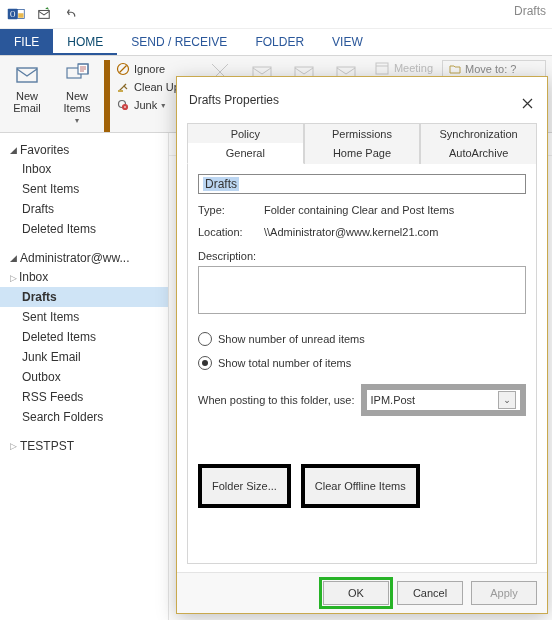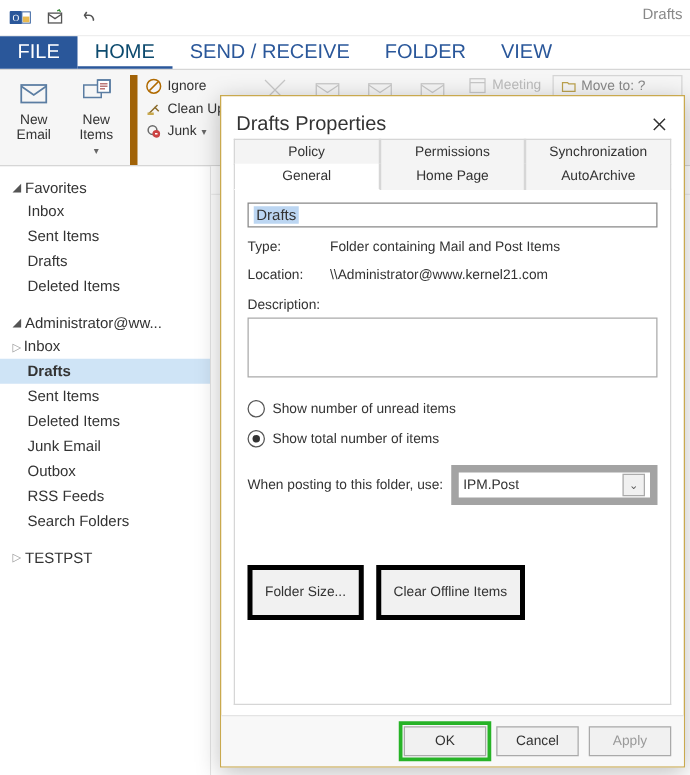--- a/index.html
+++ b/index.html
@@ -6,21 +6,21 @@
 
 .titlebar{height:28px;background:#fff;display:flex;align-items:center;padding:0 6px;border-bottom:1px solid #eee}
 .titlebar .qat{display:flex;gap:8px;align-items:center}
 .outlook-ico{width:20px;height:20px;display:flex;align-items:center;justify-content:center;background:#fff}
 .outlook-ico svg{width:18px;height:18px}
 .qat-btn{width:20px;height:20px;display:flex;align-items:center;justify-content:center;color:#555;cursor:pointer}
 .qat-btn svg{width:14px;height:14px}
 .titlebar .wintitle{position:absolute;right:6px;top:4px;color:#888;font-size:12px}
 
 .ribbon-tabs{display:flex;height:26px;border-bottom:1px solid #d6d6d6}
-.ribbon-tab{padding:0 14px;line-height:26px;font-size:16px;color:#2a579a;cursor:pointer}
+.ribbon-tab{padding:0 14px;line-height:26px;font-size:12px;color:#2a579a;cursor:pointer}
 .ribbon-tab.file{background:#2a579a;color:#fff}
 .ribbon-tab.sel{color:#0c4a6e;border-bottom:2px solid #2a579a}
 
 .ribbon{height:72px;background:#f6f6f6;border-bottom:1px solid #d6d6d6;display:flex;padding:4px 6px 0 6px;gap:6px;position:relative}
 .rgroup{display:flex;gap:8px;align-items:flex-start;border-right:6px solid #a16207;padding-right:6px}
 .big-btn{display:flex;flex-direction:column;align-items:center;gap:2px;width:42px;cursor:pointer}
 .big-btn .ico{width:28px;height:28px;display:flex;align-items:center;justify-content:center}
 .big-btn .lbl{font-size:11px;color:#333;text-align:center;line-height:1.1}
 .big-btn .drop{font-size:8px;color:#666}
 .small-list{display:flex;flex-direction:column;gap:4px;padding-top:2px}
@@ -38,21 +38,21 @@
 .nav-head{display:flex;align-items:center;padding:2px 10px;font-size:12px;cursor:pointer}
 .nav-head .caret{width:10px;display:inline-block;color:#555;font-size:9px}
 .nav-head.bold{font-weight:400}
 .nav-item{padding:3px 10px 3px 22px;font-size:12px;color:#333;cursor:pointer}
 .nav-item.sel{background:#cfe4f6}
 .nav-sep{height:10px}
 .content{flex:1;position:relative;background:#fff}
 .content .list-hdr{border-bottom:1px solid #eee;height:22px}
 
 .dialog{position:absolute;left:176px;top:76px;width:370px;height:536px;border:1px solid #c9a94e;background:#fff;box-shadow:0 4px 18px rgba(0,0,0,0.25);display:flex;flex-direction:column}
-.dlg-title{height:28px;display:flex;align-items:flex-end;justify-content:space-between;padding:4px 8px 0 12px;font-size:16px;color:#333}
+.dlg-title{height:28px;display:flex;align-items:flex-start;justify-content:space-between;padding:16px 8px 0 12px;font-size:12px;color:#333}
 .dlg-close{width:24px;height:20px;display:flex;align-items:center;justify-content:center;cursor:pointer}
 .dlg-close svg{width:11px;height:11px}
 .dlg-body{flex:1;padding:2px 10px 8px 10px;display:flex;flex-direction:column}
 .tabstrip{display:flex;flex-wrap:wrap;border-bottom:1px solid #d6d6d6}
 .tab{box-sizing:border-box;width:33.33%;text-align:center;padding:4px 0;font-size:11px;background:#f4f4f4;border:1px solid #d6d6d6;border-bottom:none;cursor:pointer;margin-bottom:-1px}
 .tab.row2{border-top:none}
 .tab.active{background:#fff;border-bottom:1px solid #fff;position:relative;z-index:1}
 .tabpage{border:1px solid #d6d6d6;border-top:none;flex:1;padding:10px;display:flex;flex-direction:column}
 .name-box{border:1px solid #888;padding:2px 4px;font-size:12px}
 .name-box span{background:#bcd6f2;padding:0 2px}
@@ -257,21 +257,21 @@
       <div class="tab">Permissions</div>
       <div class="tab">Synchronization</div>
       <div class="tab row2 active">General</div>
       <div class="tab row2">Home Page</div>
       <div class="tab row2">AutoArchive</div>
     </div>
     <div class="tabpage">
       <div class="name-box"><span>Drafts</span></div>
       <div class="row">
           <span class="lbl">Type:</span>
-          <span>Folder containing Mail and Post Items</span>
+          <span>Folder containing Clear and Post Items</span>
         </div>
       <div class="row">
           <span class="lbl">Location:</span>
           <span>\\Administrator@www.kernel21.com</span>
         </div>
       <div class="row" style="margin-top:12px">
           <span class="lbl">Description:</span>
         </div>
       <div class="desc-box"></div>
       <div class="radio-row" style="margin-top:18px">

